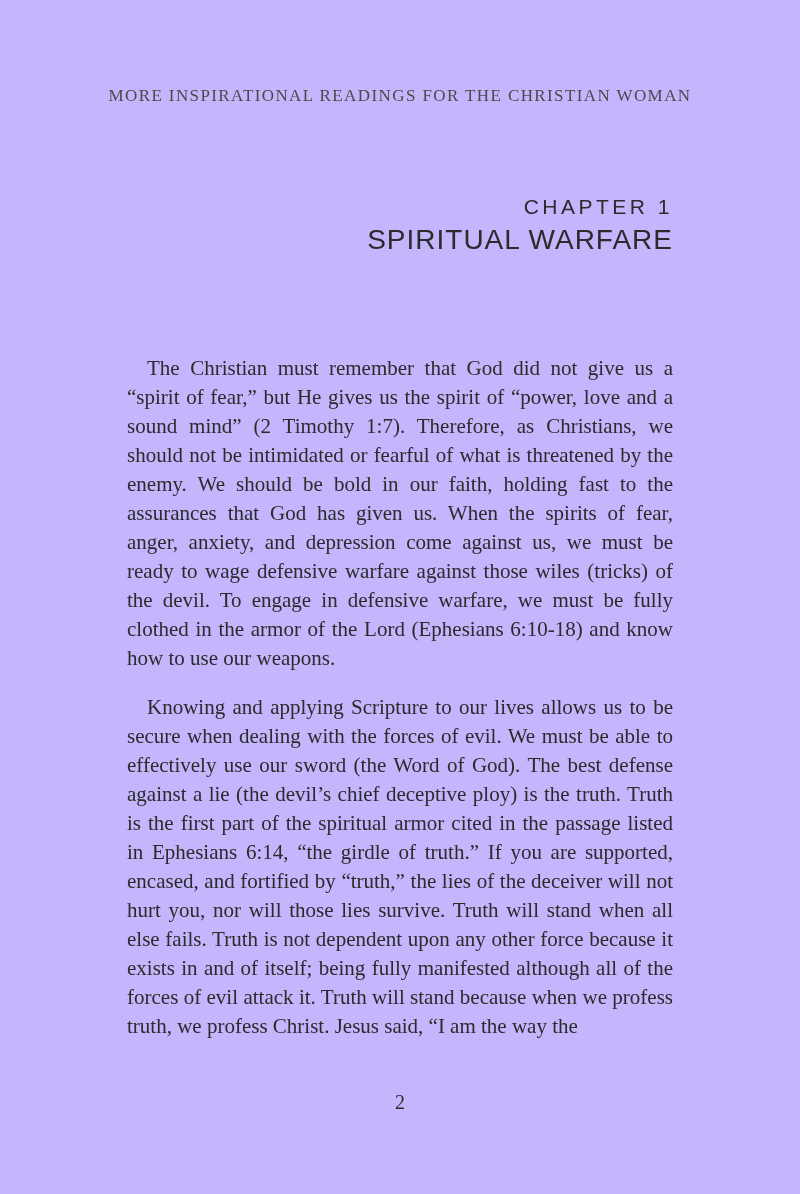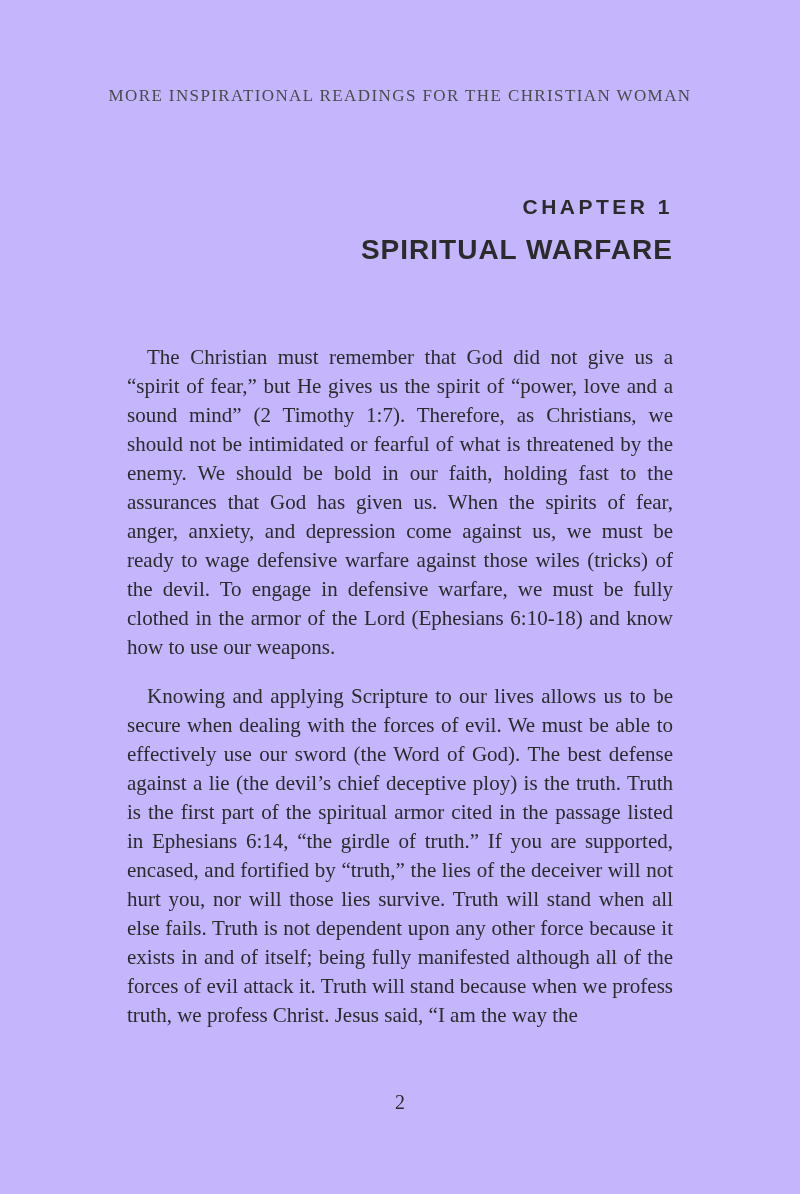--- a/index.html
+++ b/index.html
@@ -26,47 +26,47 @@
     letter-spacing: 1.4px;
     color: #4a4a4a;
     white-space: nowrap;
   }
   .chapter-block {
     position: absolute;
     top: 196px;
     right: 127px;
     text-align: right;
     font-family: "Liberation Sans", sans-serif;
-    font-weight: bold;
+    font-weight: normal;
     color: #2b2b2b;
   }
   .chapter-label {
     font-size: 21px;
     letter-spacing: 3.5px;
     line-height: 1;
   }
   .chapter-title {
-    margin-top: 19px;
+    margin-top: 9px;
     font-size: 28px;
     letter-spacing: 1px;
     line-height: 1;
   }
   .body-text {
     position: absolute;
     top: 339px;
     left: 127px;
     width: 546px;
     font-family: "Liberation Serif", serif;
     font-size: 21px;
     line-height: 29px;
     text-align: justify;
     color: #2b2b2b;
   }
   .body-text p {
-    margin: 4px 0 20px 0;
+    margin: 15px 0 20px 0;
     text-indent: 20px;
   }
   .page-number {
     position: absolute;
     top: 1091px;
     left: 0;
     right: 0;
     text-align: center;
     font-family: "Liberation Serif", serif;
     font-size: 20px;

